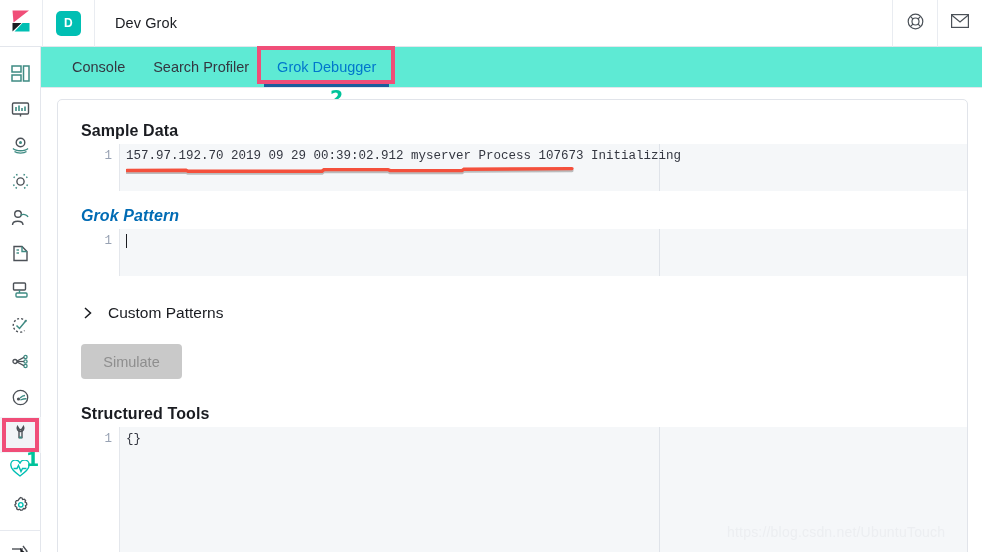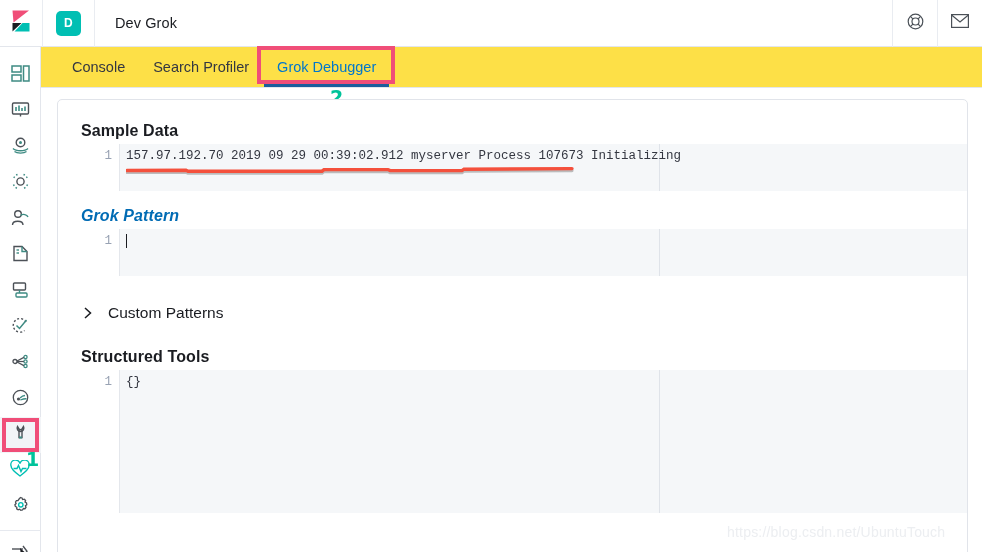--- a/index.html
+++ b/index.html
@@ -111,21 +111,21 @@
     color: #00c39a;
     font-family: "DejaVu Sans", sans-serif;
   }
   .annot-1 { left: 26px; top: 448px; }
 
   
   .tabbar {
     position: absolute;
     left: 41px; top: 47px;
     width: 941px; height: 41px;
-    background: #fde047;
+    background: #5eead4;
     border-bottom: 1px solid #e3e6ec;
     box-sizing: border-box;
     display: flex;
     align-items: flex-end;
     padding-left: 17px;
   }
   .tab {
     height: 41px;
     display: flex;
     align-items: center;
@@ -536,20 +536,21 @@
 
   <div class="custom-patterns">
     <span class="chev">
       <svg width="14" height="14" viewBox="0 0 14 14">
         <path d="M4 2 L9.5 7 L4 12" fill="none" stroke="#1a1c21" stroke-width="1.5"></path>
       </svg>
     </span>
     <span>Custom Patterns</span>
   </div>
 
+  <button class="simulate-btn" disabled="">Simulate</button>
 
   <div class="field-label label-struct">Structured Tools</div>
   <div class="editor editor-struct">
     <div class="gutter">
       <span class="lineno">1</span>
     </div>
     <div class="ruler"></div>
     <div class="rightpad"></div>
     <div class="code">{}</div>
   </div>

